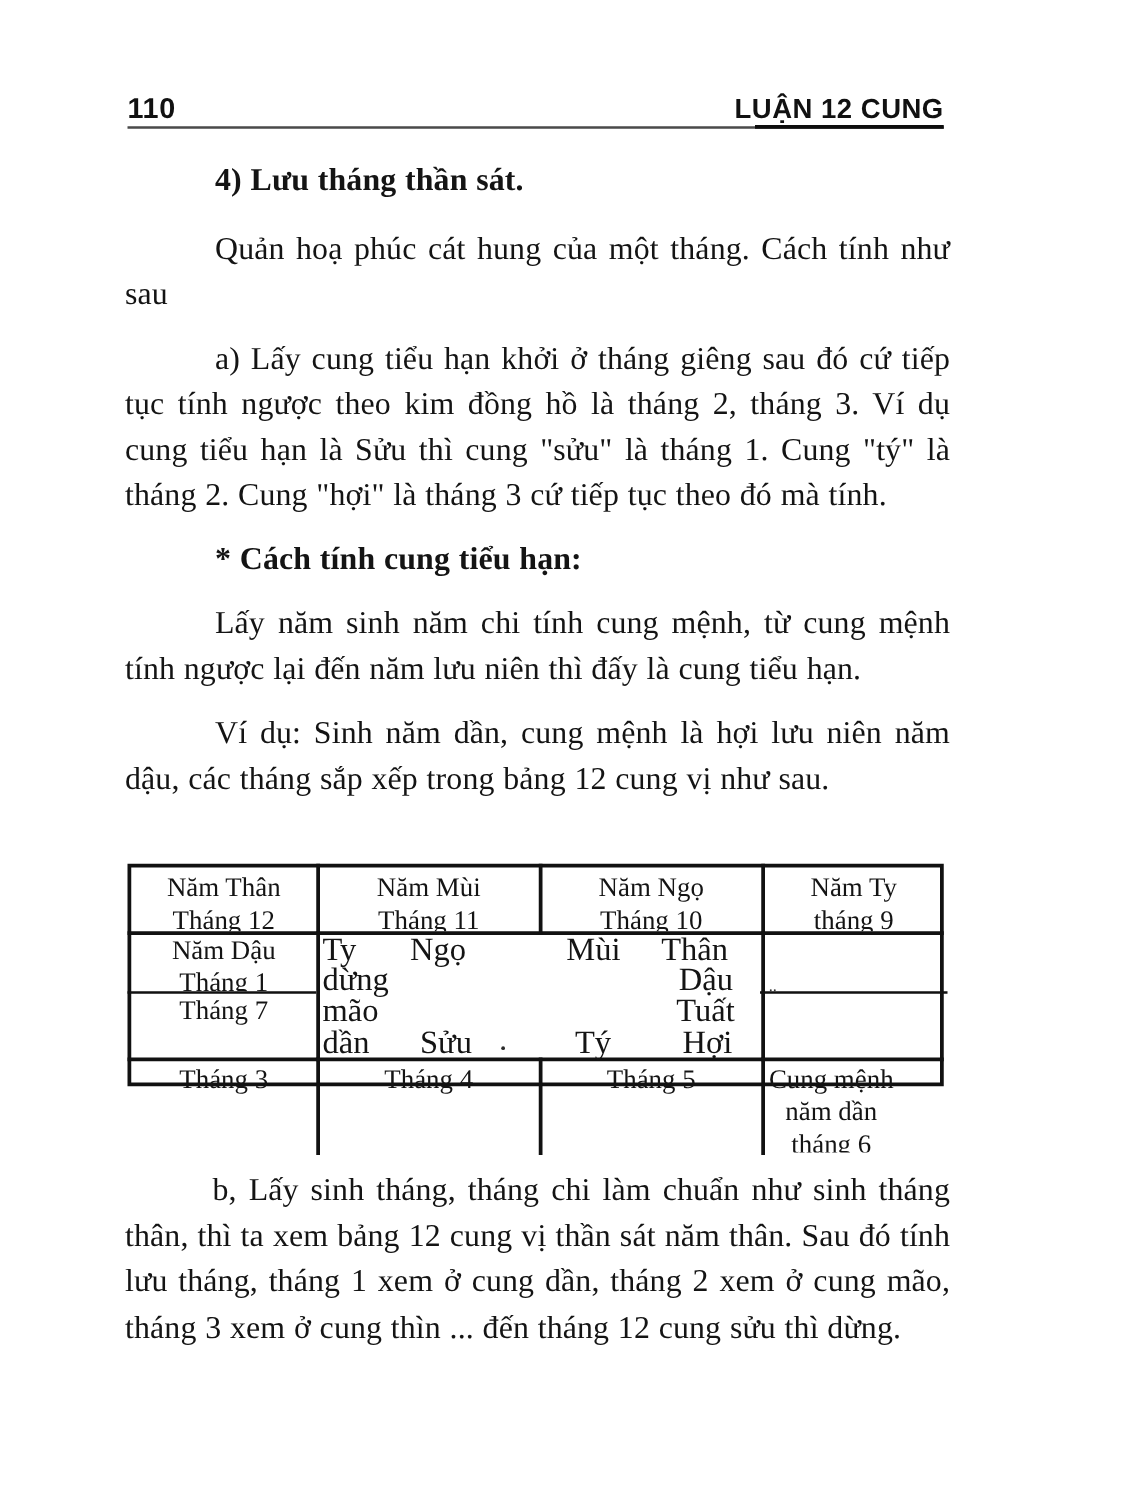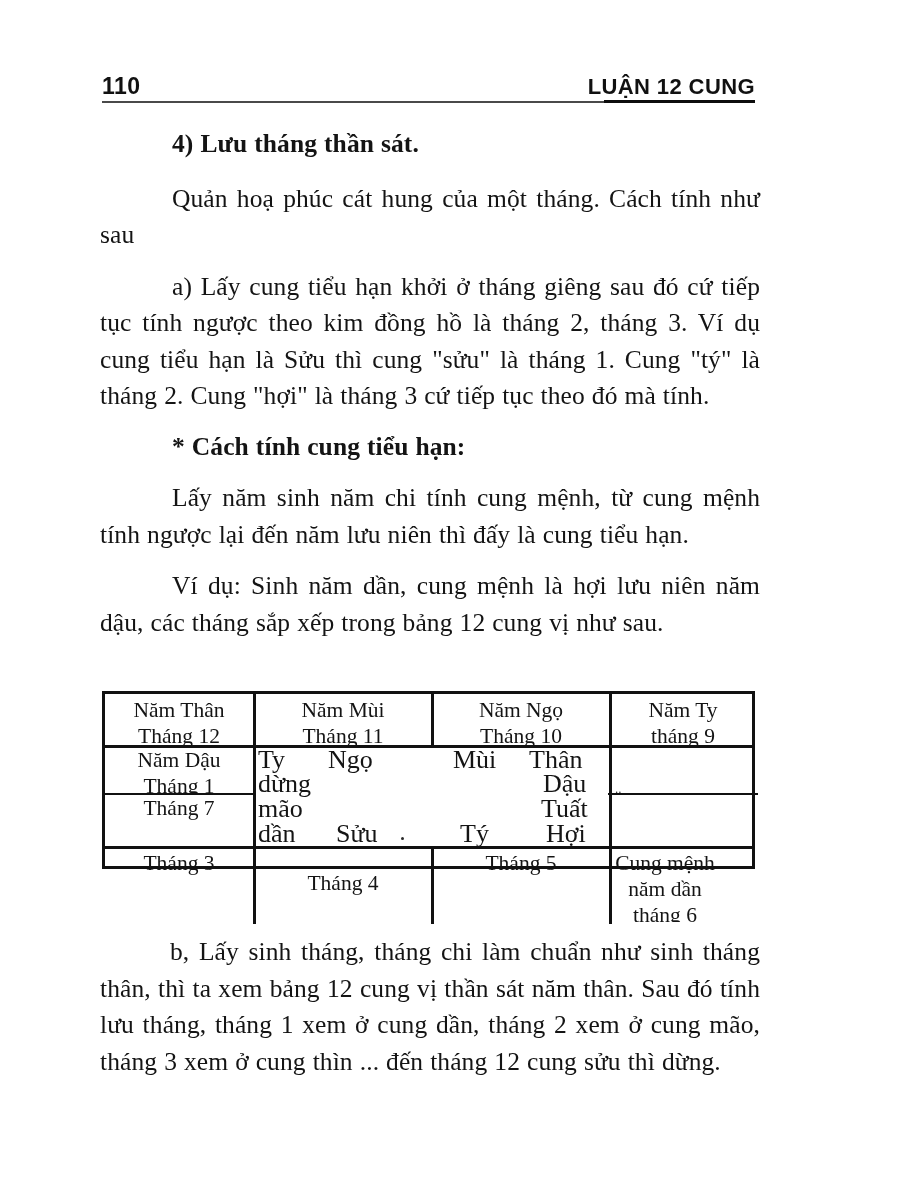--- a/index.html
+++ b/index.html
@@ -236,21 +236,21 @@
       <span class="ln">Tháng 1</span>
     </div>
     <div class="pt-cell" style="left:0px; top:101px; width:148px; height:51px;">
       <span class="ln">Tháng 7</span>
     </div>
 
 
     <div class="pt-cell" style="left:0px;   top:156px; width:148px; height:72px;">
       <span class="ln">Tháng 3</span>
     </div>
-    <div class="pt-cell" style="left:150px; top:156px; width:176px; height:72px;margin-top:20px;">
+    <div class="pt-cell" style="left:150px; top:156px; width:176px; height:72px;">
       <span class="ln">Tháng 4</span>
     </div>
     <div class="pt-cell" style="left:328px; top:156px; width:176px; height:72px;">
       <span class="ln">Tháng 5</span>
     </div>
     <div class="pt-cell" style="left:488px; top:156px; width:144px; height:72px;">
       <span class="ln">Cung mệnh</span>
       <span class="ln">năm dần</span>
       <span class="ln">tháng 6</span>
     </div>

